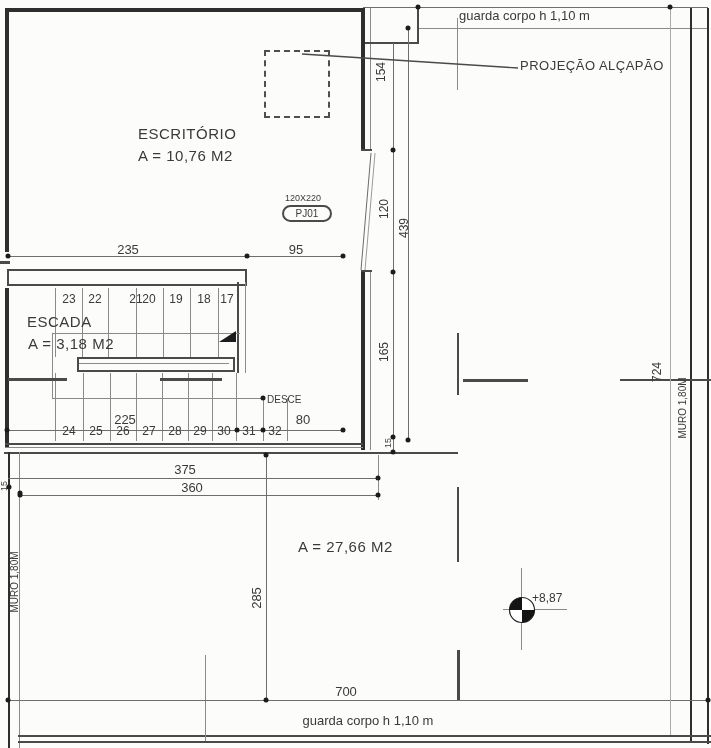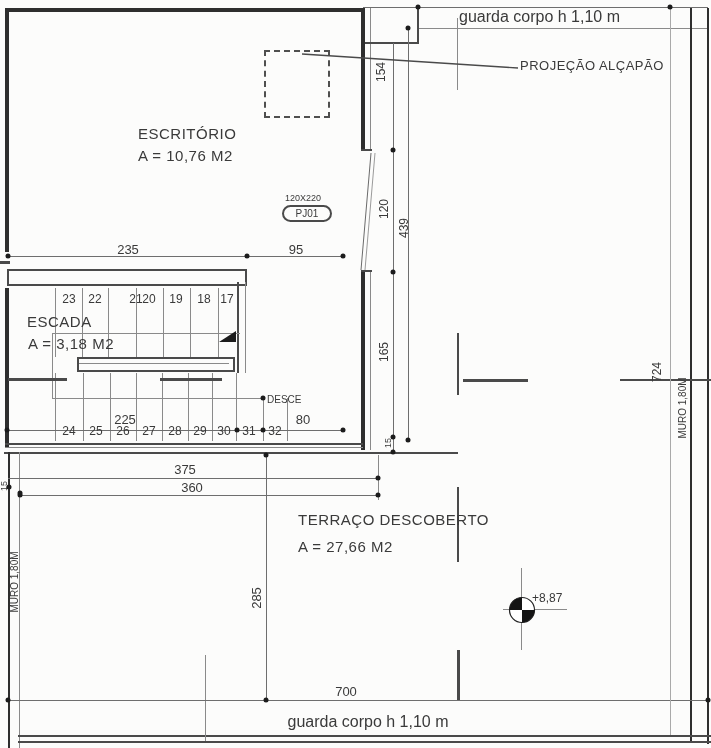--- a/index.html
+++ b/index.html
@@ -14,21 +14,21 @@
   .thin{background:#8a8a8a;}
   .dim{background:var(--dim);}
   .lite{background:#a9a9a9;}
   .dot{position:absolute;width:5px;height:5px;border-radius:50%;background:#1c1c1c;
        transform:translate(-50%,-50%);}
   .t{position:absolute;white-space:nowrap;color:var(--text);font-size:13px;line-height:1.05;}
   .c{transform:translateX(-50%);}
   .vl{position:absolute;white-space:nowrap;color:var(--text);font-size:13px;
       transform:translate(-50%,-50%) rotate(-90deg);}
   .s15{font-size:15px;letter-spacing:.5px;}
-  .s12{font-size:12px;} .s11{font-size:16px;} .s10{font-size:10px;} .s9{font-size:9px;}
+  .s12{font-size:12px;} .s11{font-size:13px;} .s10{font-size:10px;} .s9{font-size:9px;}
   .box{position:absolute;border:2px solid var(--line);background:transparent;}
   .dash{position:absolute;border:2px dashed #4f4f4f;background:transparent;}
   .stad{position:absolute;border:2px solid var(--line);border-radius:9px;
         display:flex;align-items:center;justify-content:center;font-size:10px;}
   .tri{position:absolute;width:0;height:0;border-bottom:11px solid #1c1c1c;
        border-left:17px solid transparent;}
   svg{position:absolute;left:0;top:0;}
 </style>
 </head>
 <body>
@@ -153,21 +153,20 @@
     <circle cx="15" cy="15" r="12.5" fill="#ffffff" stroke="#222" stroke-width="1.2"></circle>
     <path d="M15,15 L15,2.5 A12.5,12.5 0 0 0 2.5,15 Z" fill="#141414"></path>
     <path d="M15,15 L15,27.5 A12.5,12.5 0 0 0 27.5,15 Z" fill="#141414"></path>
   </svg>
   <span class="t s12" style="left:532px;top:592px">+8,87</span>
 
   <span class="t s15" style="left:138px;top:126px">ESCRITÓRIO</span>
   <span class="t s15" style="left:138px;top:148px">A = 10,76 M2</span>
   <span class="t s15" style="left:27px;top:314px">ESCADA</span>
   <span class="t s15" style="left:28px;top:336px">A = 3,18 M2</span>
-  <span class="t s15" style="left:298px;top:512px">TERRAÇO DESCOBERTO</span>
   <span class="t s15" style="left:298px;top:539px">A = 27,66 M2</span>
 
   <span class="t s11" style="left:459px;top:9px">guarda corpo h 1,10 m</span>
   <span class="t s11 c" style="left:368px;top:714px">guarda corpo h 1,10 m</span>
   <span class="t" style="left:520px;top:59px;letter-spacing:.5px">PROJEÇÃO ALÇAPÃO</span>
   <span class="t s10" style="left:267px;top:395px">DESCE</span>
   <span class="vl s10" style="left:14px;top:582px">MURO 1,80M</span>
   <span class="vl s10" style="left:682px;top:408px">MURO 1,80M</span>
 
   <span class="t c" style="left:128px;top:243px">235</span>

